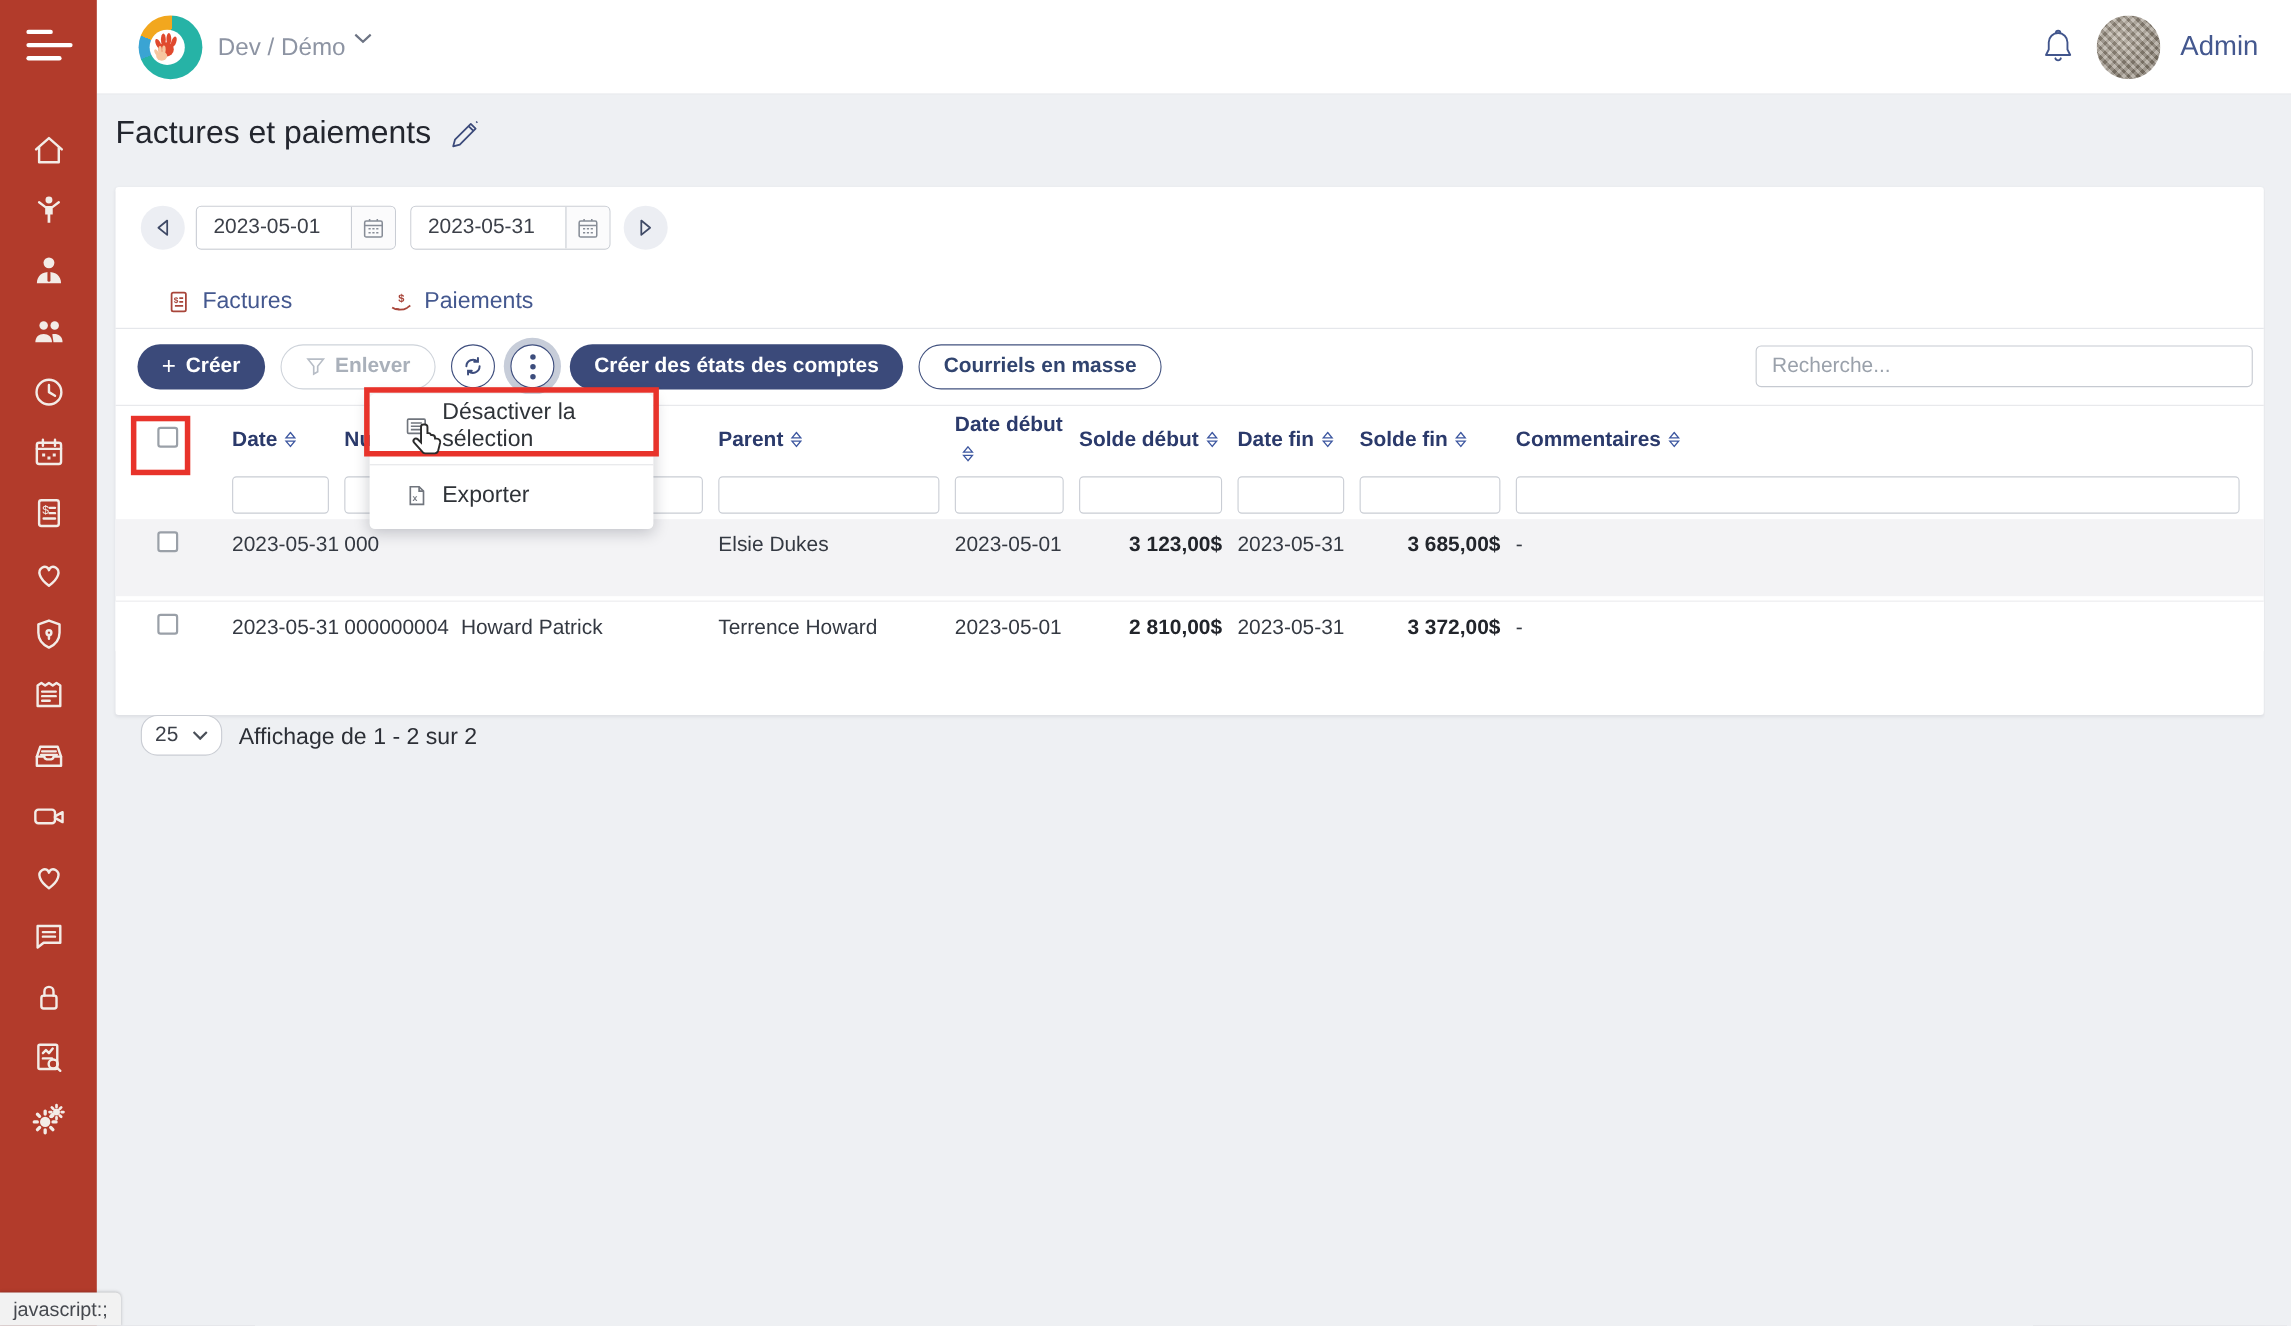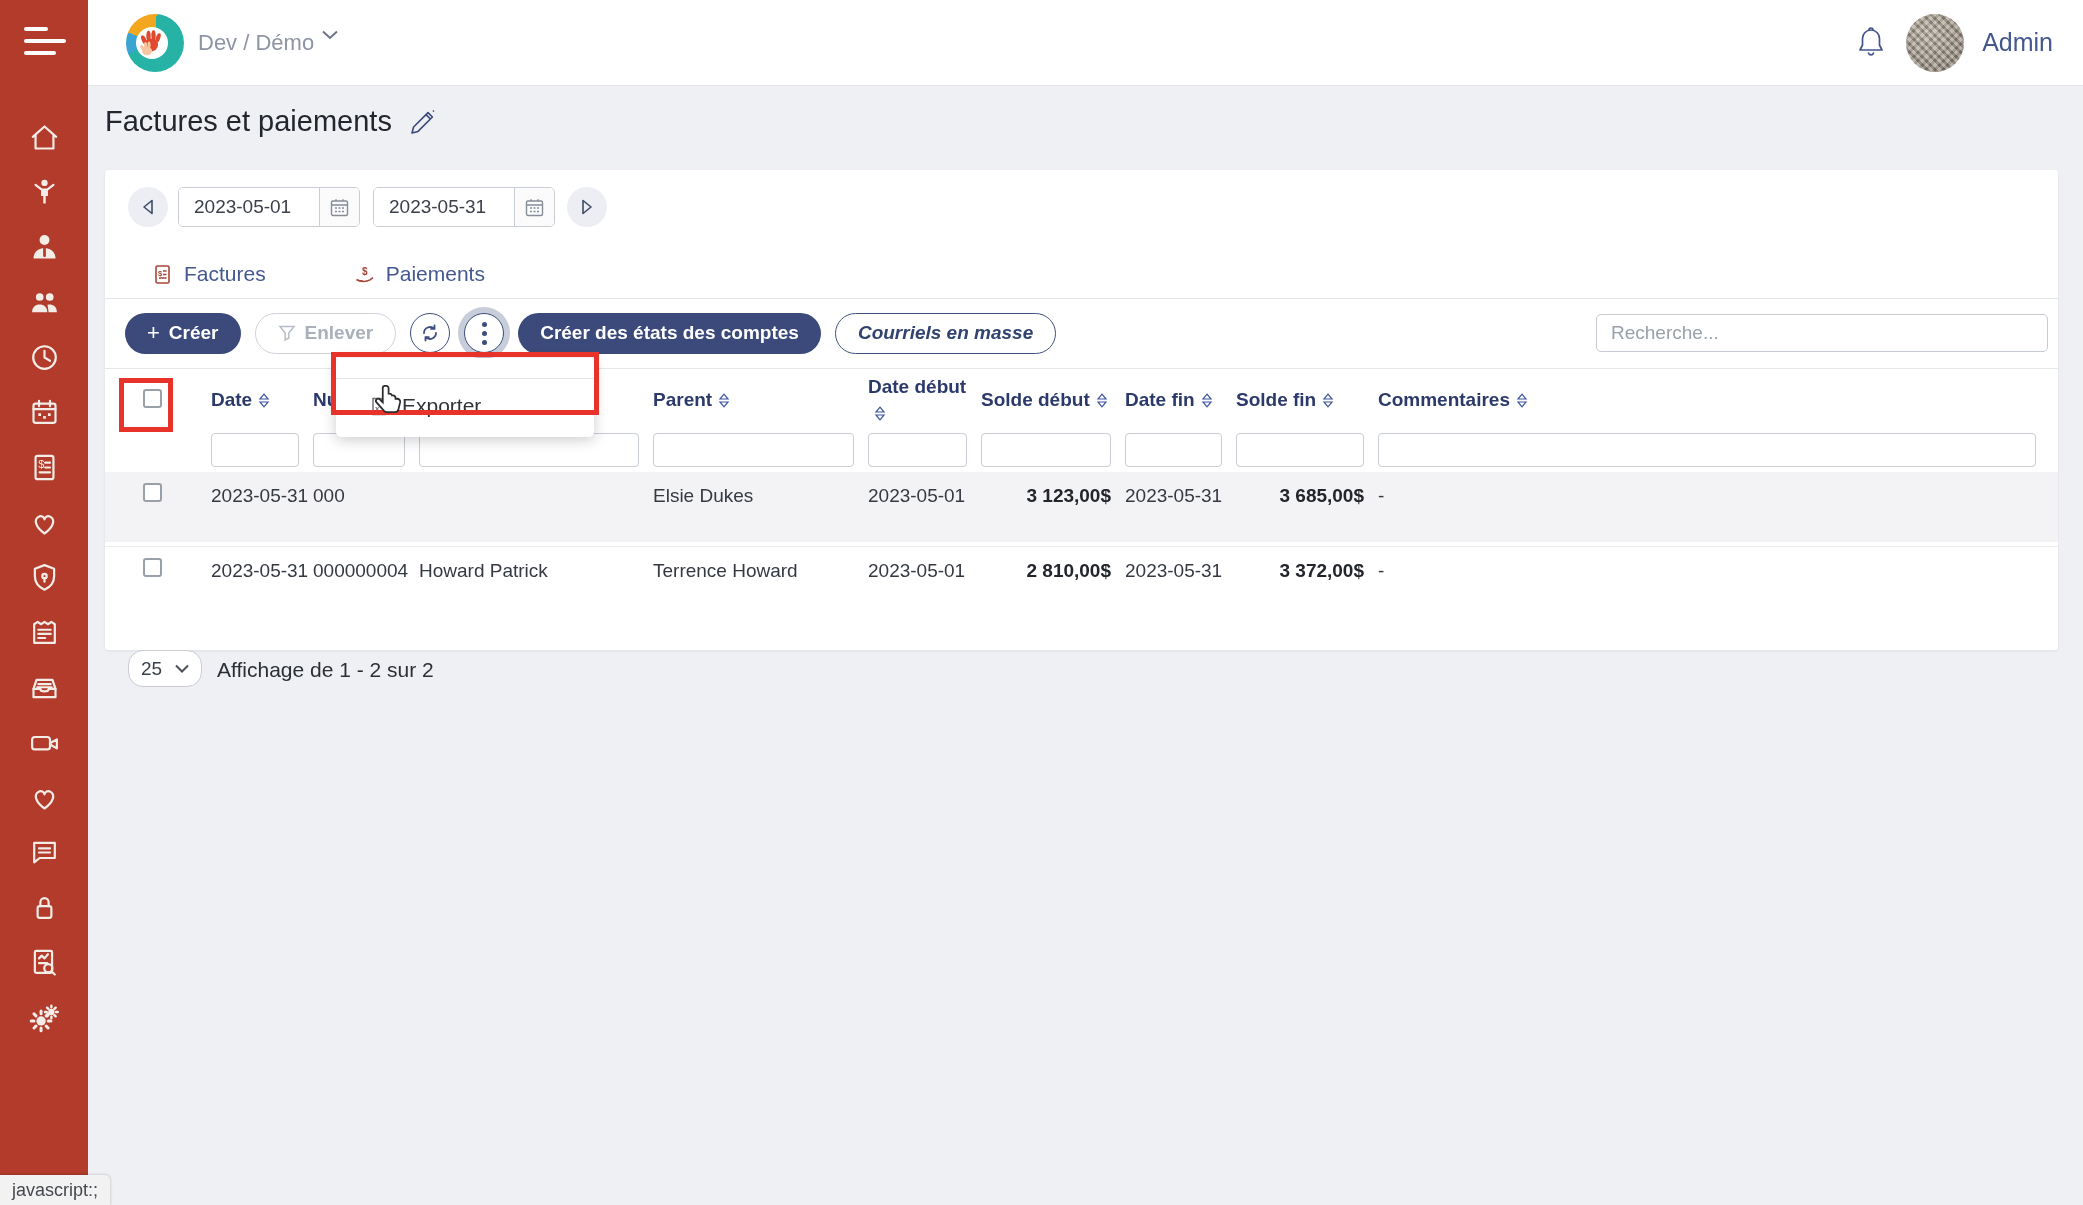--- a/index.html
+++ b/index.html
@@ -54,21 +54,21 @@
   .tabs { position:absolute; left:23px; top:80px; display:flex; gap:40px; height:48px; z-index:1; }
   .tab { display:flex; align-items:center; gap:11px; padding:0 24px; font-size:21px; color:#44588f; cursor:pointer; border-radius:7px 7px 0 0; }
   .tab.active { background:#e9ebf2; }
   .tab svg { width:21px; height:21px; stroke:#a8453a; stroke-width:1.6; fill:none; }
   .tab svg text { stroke:none; fill:#a8453a; font-family:"Liberation Sans",sans-serif; font-weight:bold; }
   .tabs-divider { position:absolute; left:0; right:0; top:128px; height:1px; background:#e3e5e9; }
   
   .toolbar { position:absolute; left:20px; top:141px; height:44px; display:flex; align-items:center; gap:14px; }
   .btn { height:41px; border-radius:21px; display:flex; align-items:center; gap:9px; padding:0 22px; font-size:19px; font-weight:600; cursor:pointer; white-space:nowrap; }
   .btn-navy { background:#3b4a7a; color:#fff; }
-  .btn-outline { background:#fff; border:1.5px solid #42527f; color:#31446f;font-style:italic; }
+  .btn-outline { background:#fff; border:1.5px solid #42527f; color:#31446f; }
   .btn-disabled { background:#fff; border:1.5px solid #ced3da; color:#a9b0ba; cursor:default; }
   .btn-disabled svg { stroke:#b7bdc6; }
   .iconbtn { width:40px; height:40px; border-radius:50%; border:1.5px solid #3d4d7d; background:#fff; display:flex; align-items:center; justify-content:center; cursor:pointer; }
   .iconbtn svg { width:20px; height:20px; stroke:#3d4d7d; stroke-width:1.8; fill:none; stroke-linecap:round; }
   .iconbtn.halo { box-shadow:0 0 0 6px #c7cdd9; }
   .dots { display:flex; flex-direction:column; gap:4px; }
   .dots i { width:5px; height:5px; border-radius:50%; background:#3d4d7d; }
   .plus { font-size:22px; font-weight:400; line-height:1; }
   .search { position:absolute; right:10px; top:144px; width:452px; height:38px; border:1px solid #c6cad1; border-radius:5px; font-family:"Liberation Sans",sans-serif; font-size:19px; color:#3c4049; padding:0 14px; outline:none; }
   .search::placeholder { color:#9aa1ab; }
@@ -432,20 +432,27 @@
     <div class="pagesize">
       <span>25</span>
       <svg viewBox="0 0 14 9">
           <path d="M1 1.5l6 6 6-6"></path>
         </svg>
     </div>
     <div class="paginfo">Affichage de 1 - 2 sur 2</div>
   </section>
 
   <div class="menu">
+    <div class="menu-item">
+      <svg viewBox="0 0 21 21">
+          <rect x="2.5" y="4" width="16" height="13" rx="1"></rect>
+          <path d="M5.5 7.5h10M5.5 10.5h10M5.5 13.5h10"></path>
+        </svg>
+      <span>Désactiver la sélection</span>
+    </div>
     <div class="menu-gap"></div>
     <div class="menu-divider"></div>
     <div class="menu-item">
       <svg viewBox="0 0 21 21">
           <path d="M5 2.5h8l4 4v12H5z"></path>
           <path d="M13 2.5v4h4"></path>
           <text x="7" y="15" font-size="8" font-weight="bold">x</text>
         </svg>
       <span>Exporter</span>
     </div>

